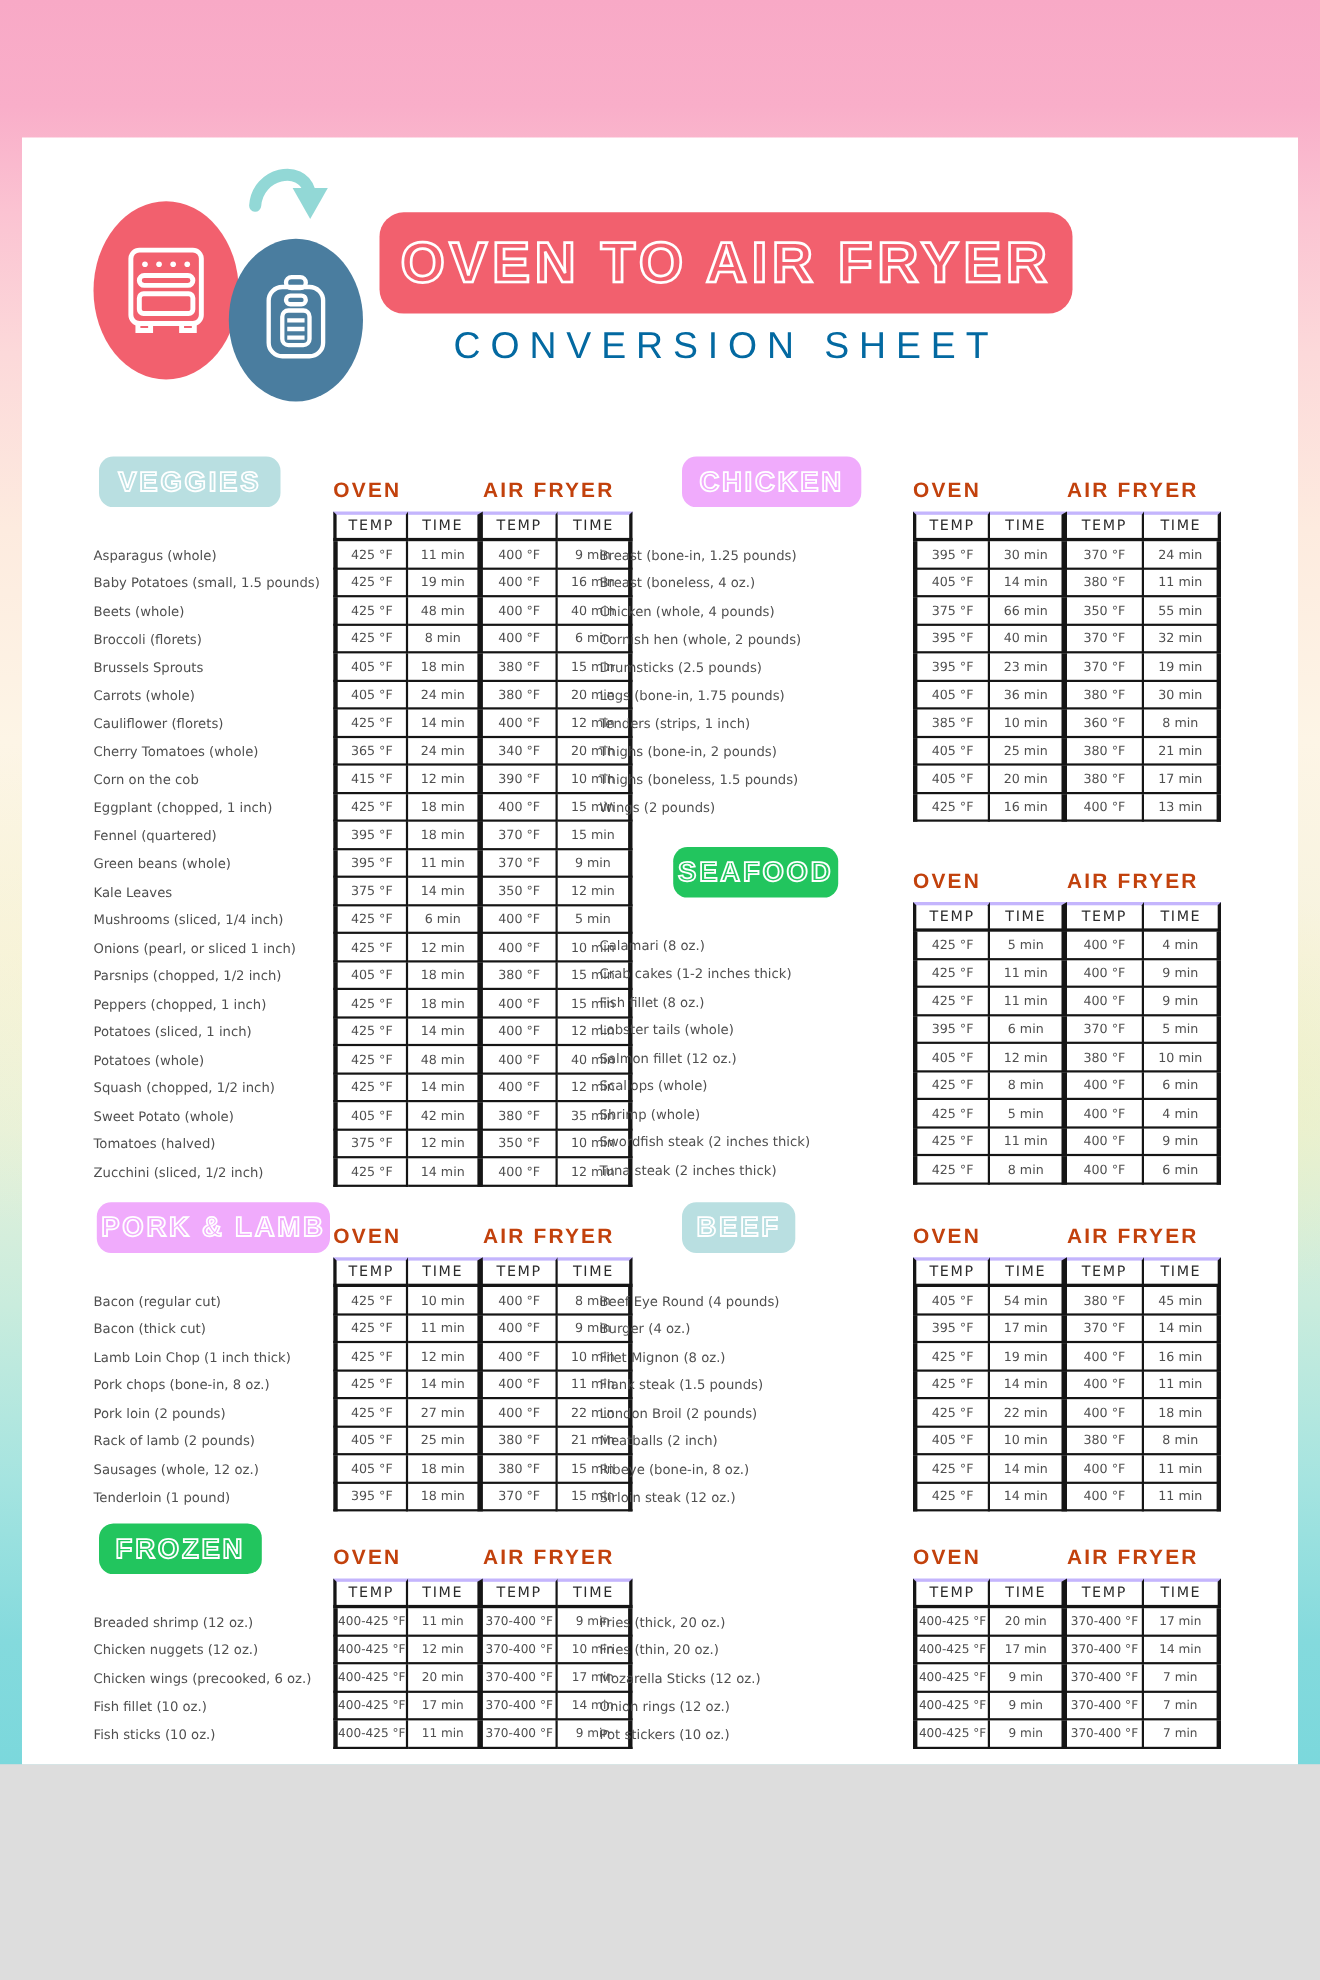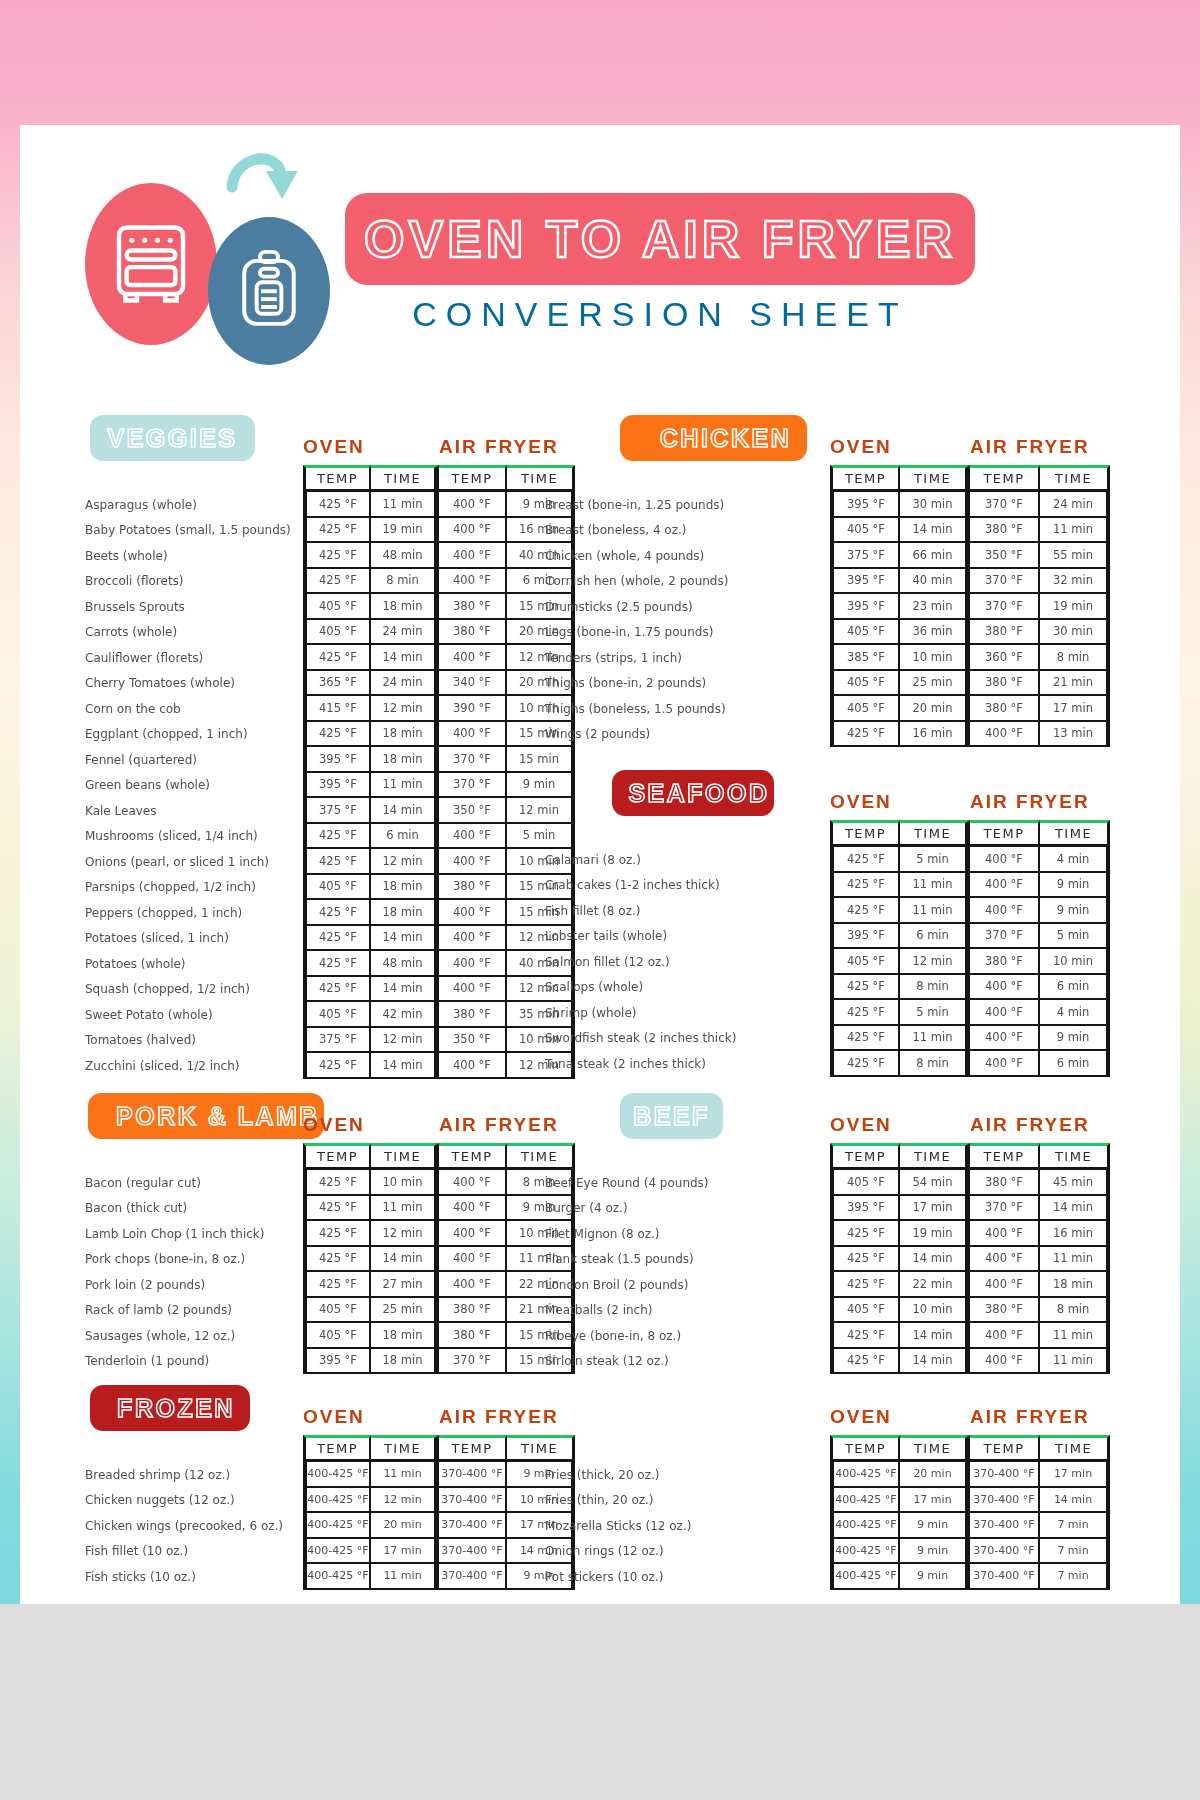--- a/index.html
+++ b/index.html
@@ -29,42 +29,42 @@
 
   
   .section { position:absolute; left:0; width:1160px; }
   #sec-veggies, #sec-chicken { top:290px; }
   #sec-seafood { top:645px; }
   #sec-pork, #sec-beef { top:968px; }
   #sec-frozenL, #sec-frozenR { top:1260px; }
 
   .pill { position:absolute; height:46px; border-radius:13px; display:flex; align-items:center; justify-content:center; }
   .pill .hollow { font-family:"Liberation Sans", sans-serif; font-size:25px; font-weight:700; letter-spacing:2.5px; white-space:nowrap; }
-  .pill.pink { background:#f97316;padding-left:24px; }
+  .pill.pink { background:#f0abfc; }
   .pill.teal { background:#b9dfe1; }
-  .pill.blue { background:#b91c1c;padding-left:12px; }
+  .pill.blue { background:#22c55e; }
   #sec-veggies .pill { left:70px;  width:165px; }
   #sec-chicken .pill { left:600px; width:163px; }
   #sec-seafood .pill { left:592px; width:150px; }
   #sec-pork .pill    { left:68px;  width:212px; }
   #sec-beef .pill    { left:600px; width:103px;border-radius:13px; }
   #sec-frozenL .pill { left:70px;  width:148px; }
 
   .colhead { position:absolute; top:21px; height:24px; font-family:"Liberation Sans", sans-serif; font-size:19px; font-weight:700; letter-spacing:2px; color:#c2410c; }
   .section.leftcol  .colhead.oven { left:283px; width:136px; }
   .section.leftcol  .colhead.af   { left:419px; width:136px; }
   .section.rightcol .colhead.oven { left:810px; width:140px; }
   .section.rightcol .colhead.af   { left:950px; width:140px; }
 
   .thead { position:absolute; top:50px; display:grid; }
   .section.leftcol  .thead { left:283px; grid-template-columns:68px 68px 68px 68px; }
   .section.rightcol .thead { left:810px; grid-template-columns:70px 70px 70px 70px; }
   .th { box-sizing:border-box; height:27px; display:flex; align-items:center; justify-content:center;
         font-size:13px; letter-spacing:1.5px; color:#2b2b2b;
-        border-top:3px solid #22c55e; border-bottom:3px solid #151515; }
+        border-top:3px solid #c4b5fd; border-bottom:3px solid #151515; }
   .th.t1 { border-left:3px solid #151515; border-right:2px solid #151515; }
   .th.t2 { border-right:5px solid #151515; }
   .th.t3 { border-right:2px solid #151515; }
   .th.t4 { border-right:3px solid #151515; }
 
   .foods { position:absolute; top:77px; }
   .section.leftcol  .foods { left:65px;  width:214px; }
   .section.rightcol .foods { left:525px; width:282px; }
   .food { height:25.5px; display:flex; align-items:center; font-size:12px; color:#4f4f4f; white-space:nowrap; }
 

